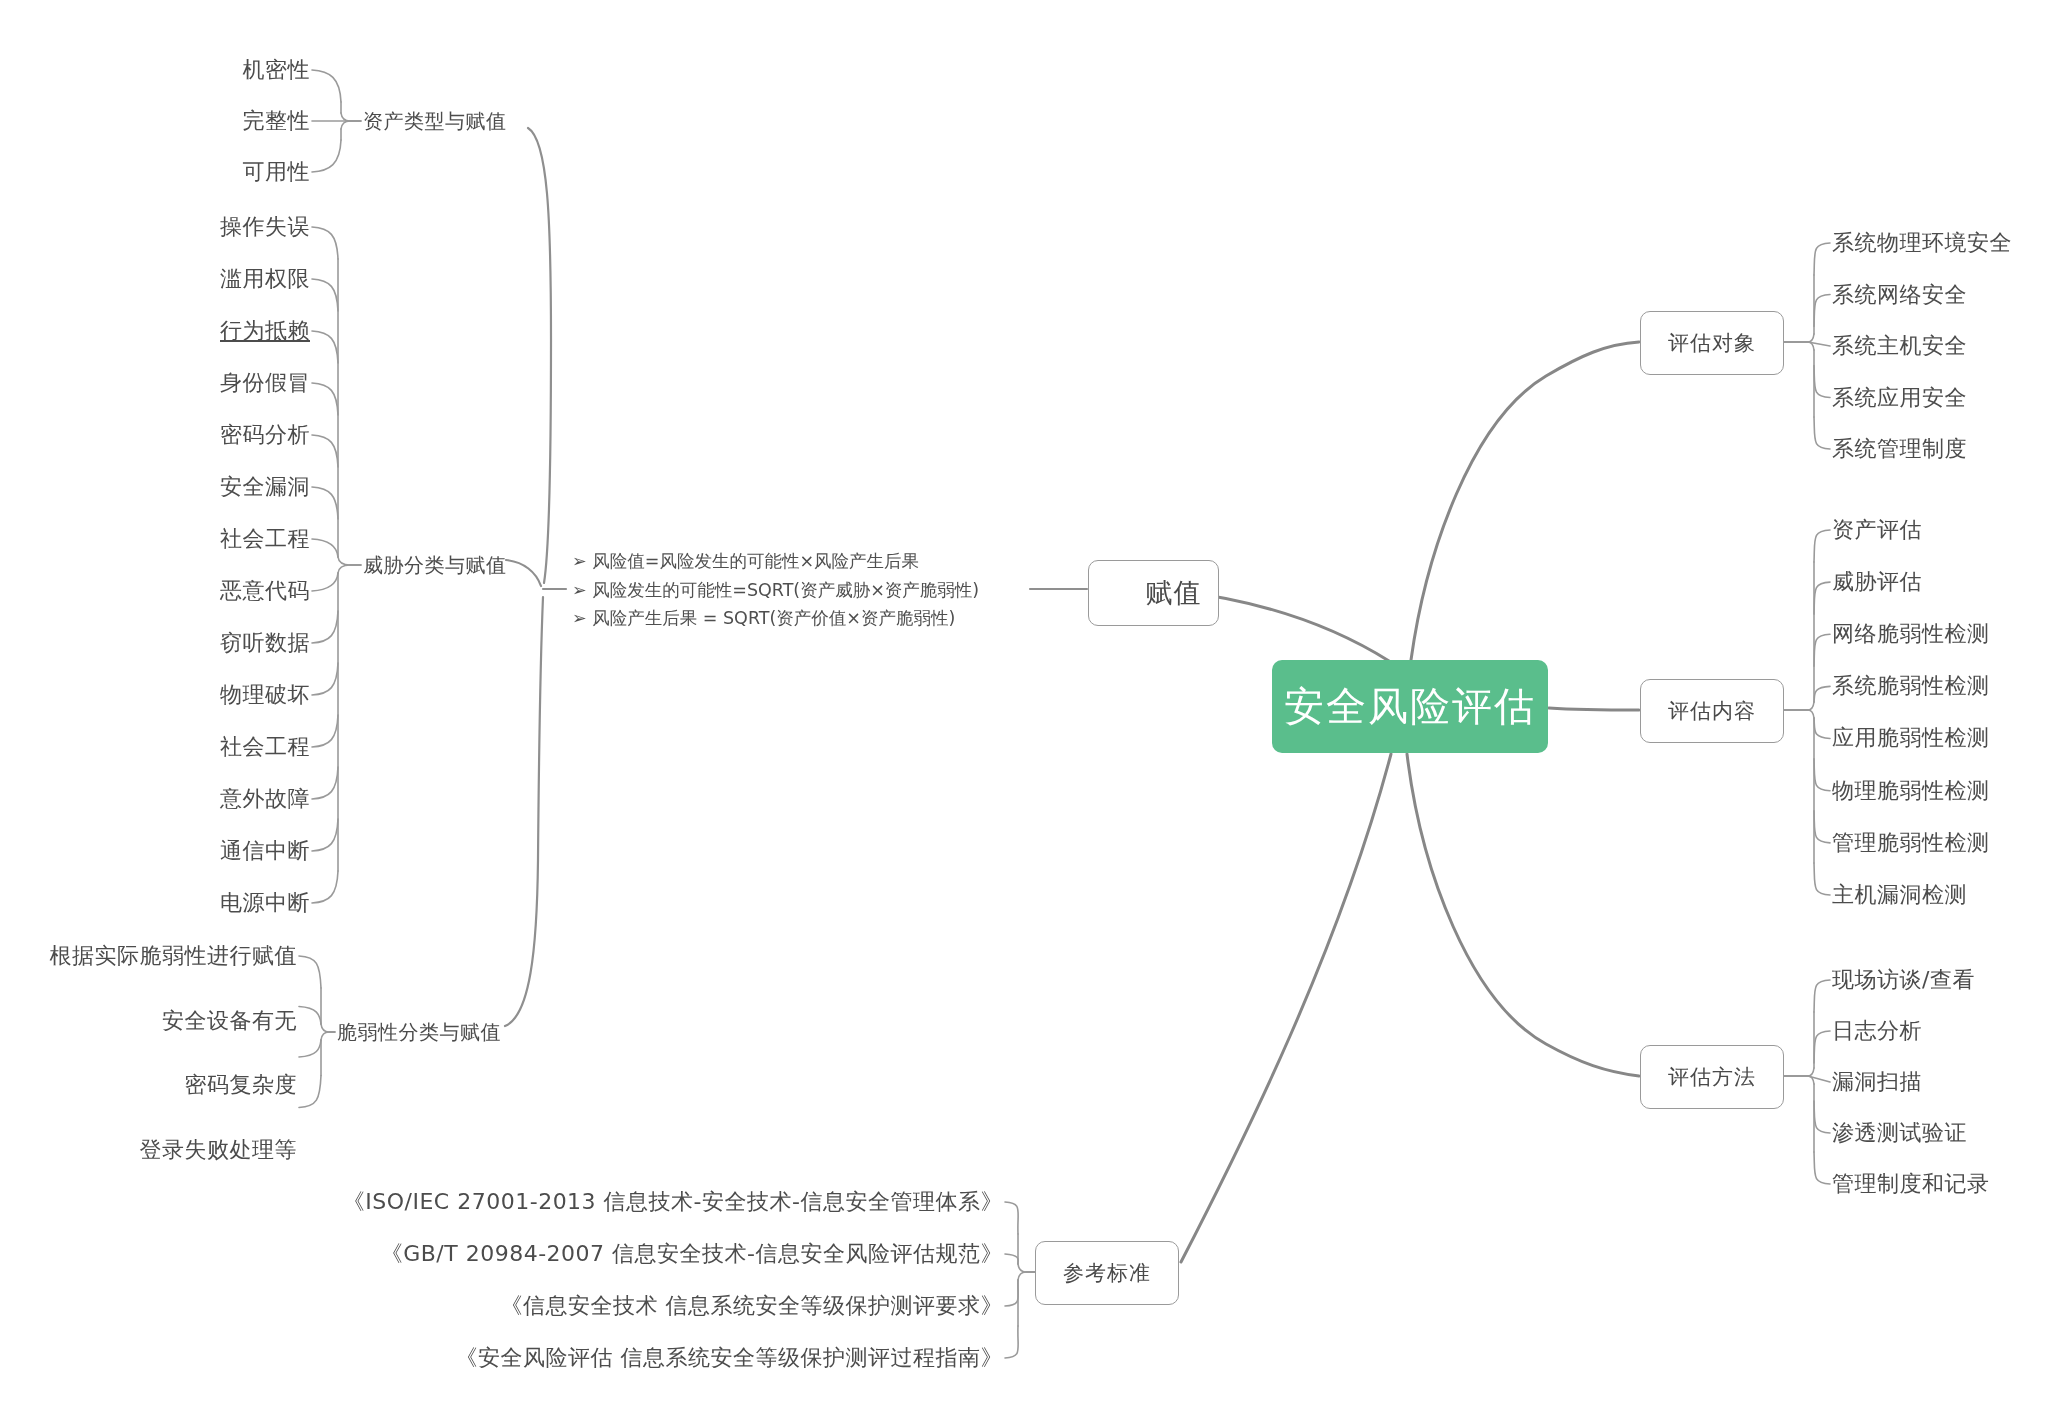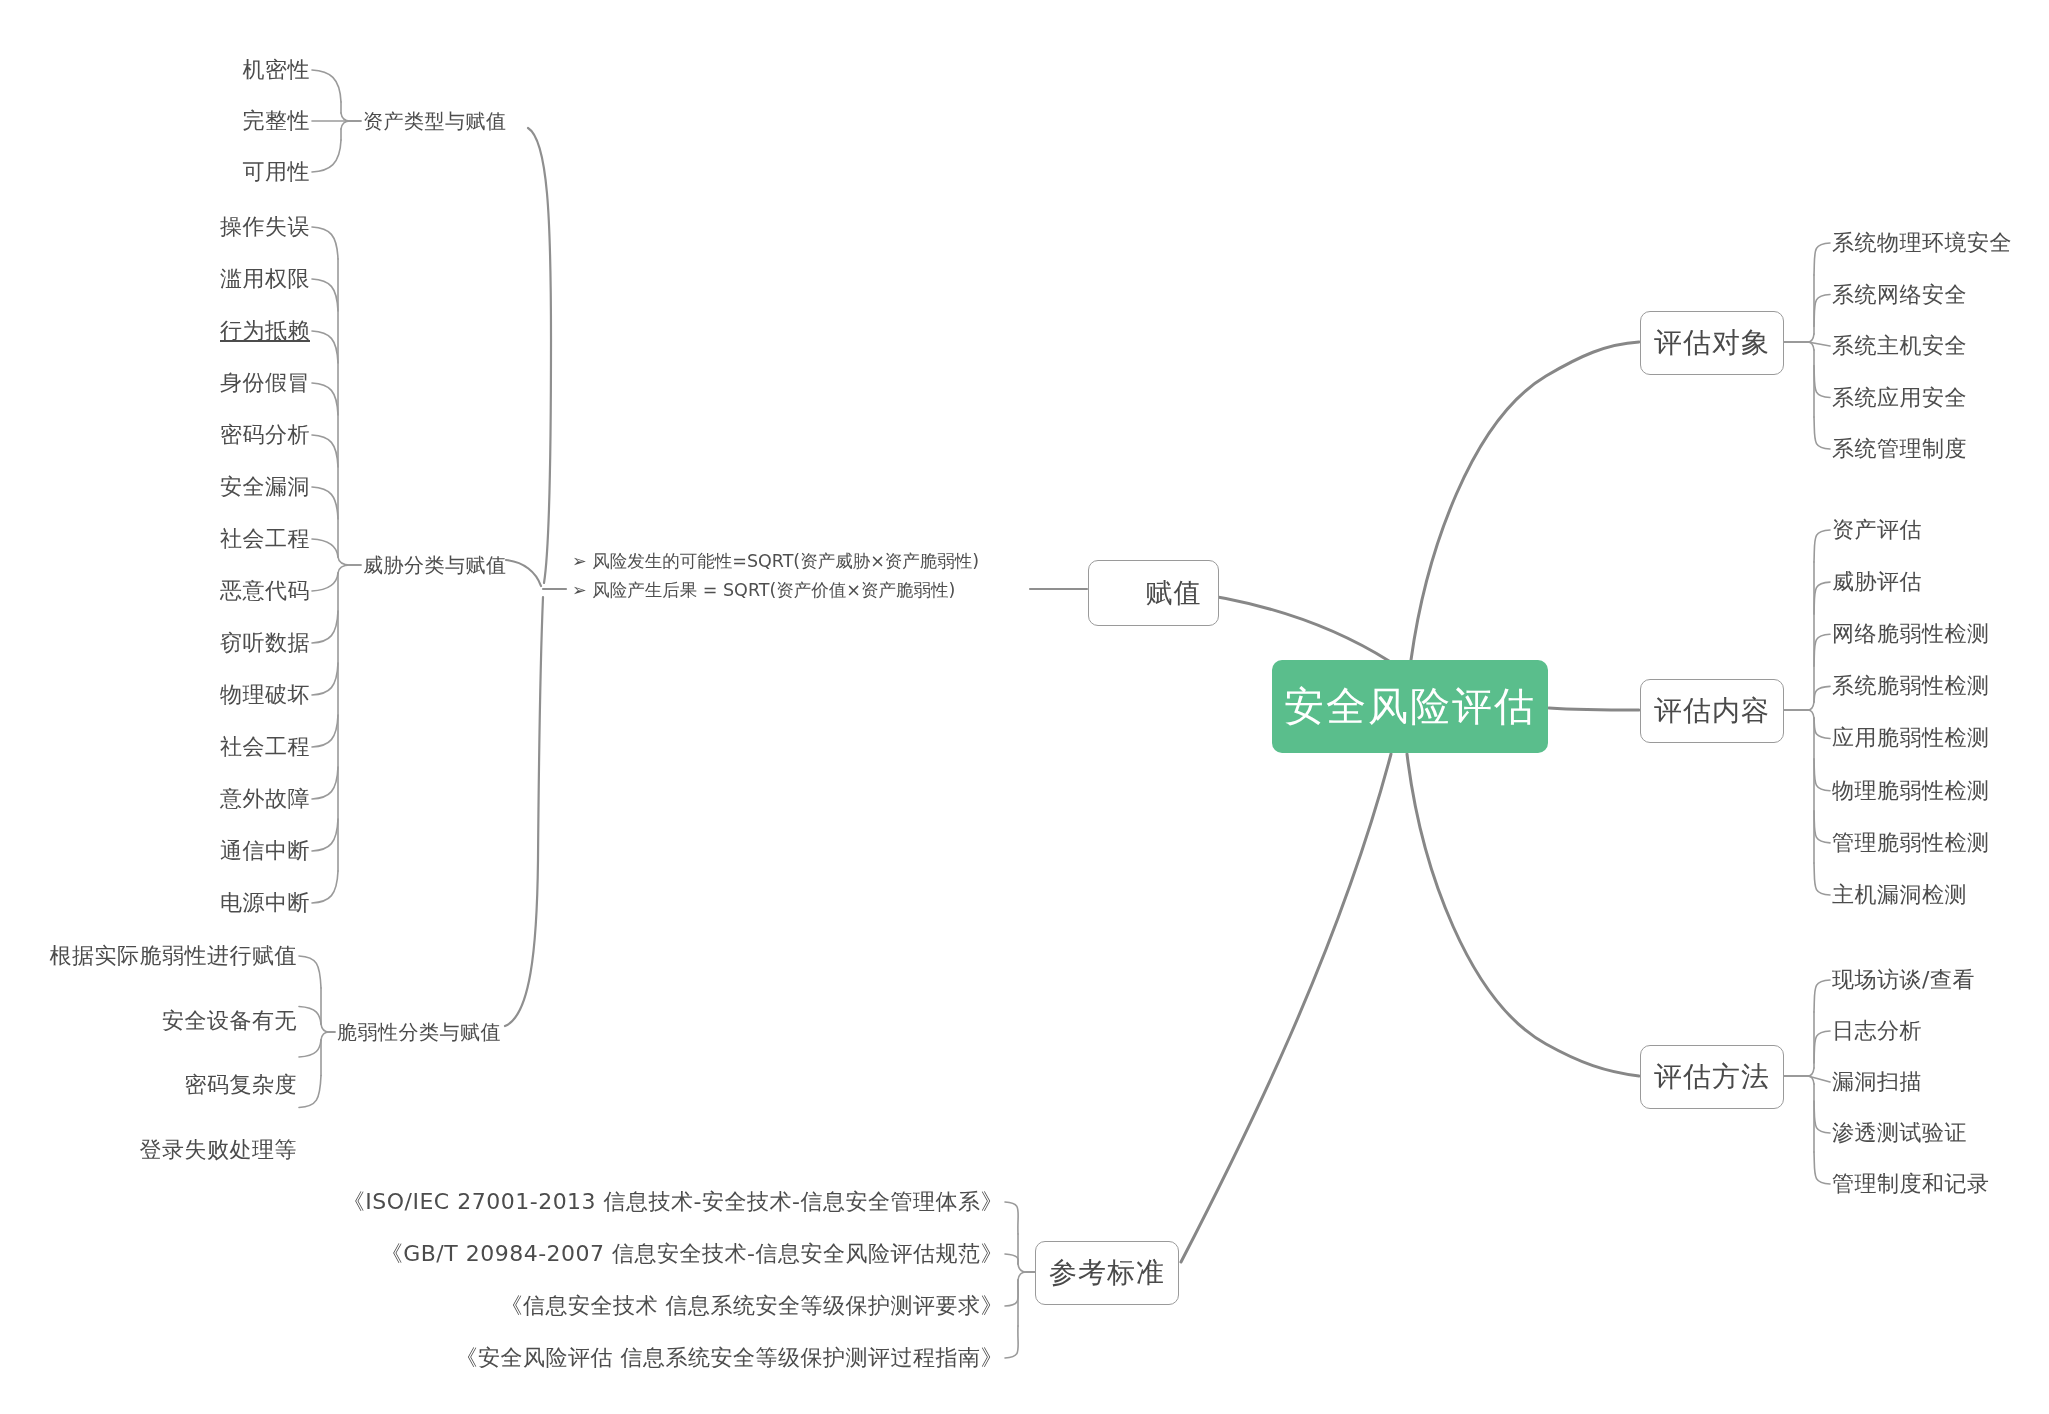--- a/index.html
+++ b/index.html
@@ -11,21 +11,21 @@
   #links{position:absolute;left:0;top:0;}
   .leaf-col{position:absolute;display:flex;flex-direction:column;}
   .leaf{display:flex;align-items:center;white-space:nowrap;
         font-size:22px;color:#4c4c4c;letter-spacing:0.5px;}
   .leaf-col.side-l .leaf{justify-content:flex-end;}
   .leaf-col.side-r .leaf{justify-content:flex-start;}
   .group-label{position:absolute;height:28px;line-height:28px;white-space:nowrap;
         font-size:20px;color:#4c4c4c;letter-spacing:0.5px;}
   .node-box{position:absolute;display:flex;align-items:center;justify-content:center;
         background:#fff;border:1.6px solid #9a9a9a;border-radius:10px;
-        font-size:28px;color:#4a4a4a;white-space:nowrap;letter-spacing:1px;}
+        font-size:21px;color:#4a4a4a;white-space:nowrap;letter-spacing:1px;}
   #box-fuzhi{font-size:27px;}
   #central{position:absolute;display:flex;align-items:center;justify-content:center;
         border-radius:10px;color:#ffffff;font-size:40px;letter-spacing:2px;white-space:nowrap;}
   #formulas{position:absolute;display:flex;flex-direction:column;}
   .formula{height:28.5px;line-height:28.5px;font-size:17.5px;color:#4f4f4f;white-space:nowrap;}
 </style>
 </head>
 <body>
 
 <div id="canvas">
@@ -127,20 +127,21 @@
   <div class="node-box" id="box-objects" style="left: 1640px; top: 311px; width: 142px; height: 62px;">评估对象</div>
   <div class="node-box" id="box-contents" style="left: 1640px; top: 679px; width: 142px; height: 62px;">评估内容</div>
   <div class="node-box" id="box-methods" style="left: 1640px; top: 1045px; width: 142px; height: 62px;">评估方法</div>
   <div class="node-box" id="box-standards" style="left: 1035px; top: 1241px; width: 142px; height: 62px;">参考标准</div>
 
   <div class="group-label" id="label-assets" style="left: 363px; top: 107px;">资产类型与赋值</div>
   <div class="group-label" id="label-threats" style="left: 363px; top: 551px;">威胁分类与赋值</div>
   <div class="group-label" id="label-vulns" style="left: 337px; top: 1018px;">脆弱性分类与赋值</div>
 
   <div id="formulas" style="left: 572px; top: 547px;">
+    <div class="formula">➢ 风险值=风险发生的可能性×风险产生后果</div>
     <div class="formula">➢ 风险发生的可能性=SQRT(资产威胁×资产脆弱性)</div>
     <div class="formula">➢ 风险产生后果 = SQRT(资产价值×资产脆弱性)</div>
   </div>
 
   <div class="leaf-col side-l" id="col-assets" style="top: 44.5px; right: 1739px;">
     <div class="leaf" style="height: 51px;">机密性</div>
     <div class="leaf" style="height: 51px;">完整性</div>
     <div class="leaf" style="height: 51px;">可用性</div>
   </div>
 

